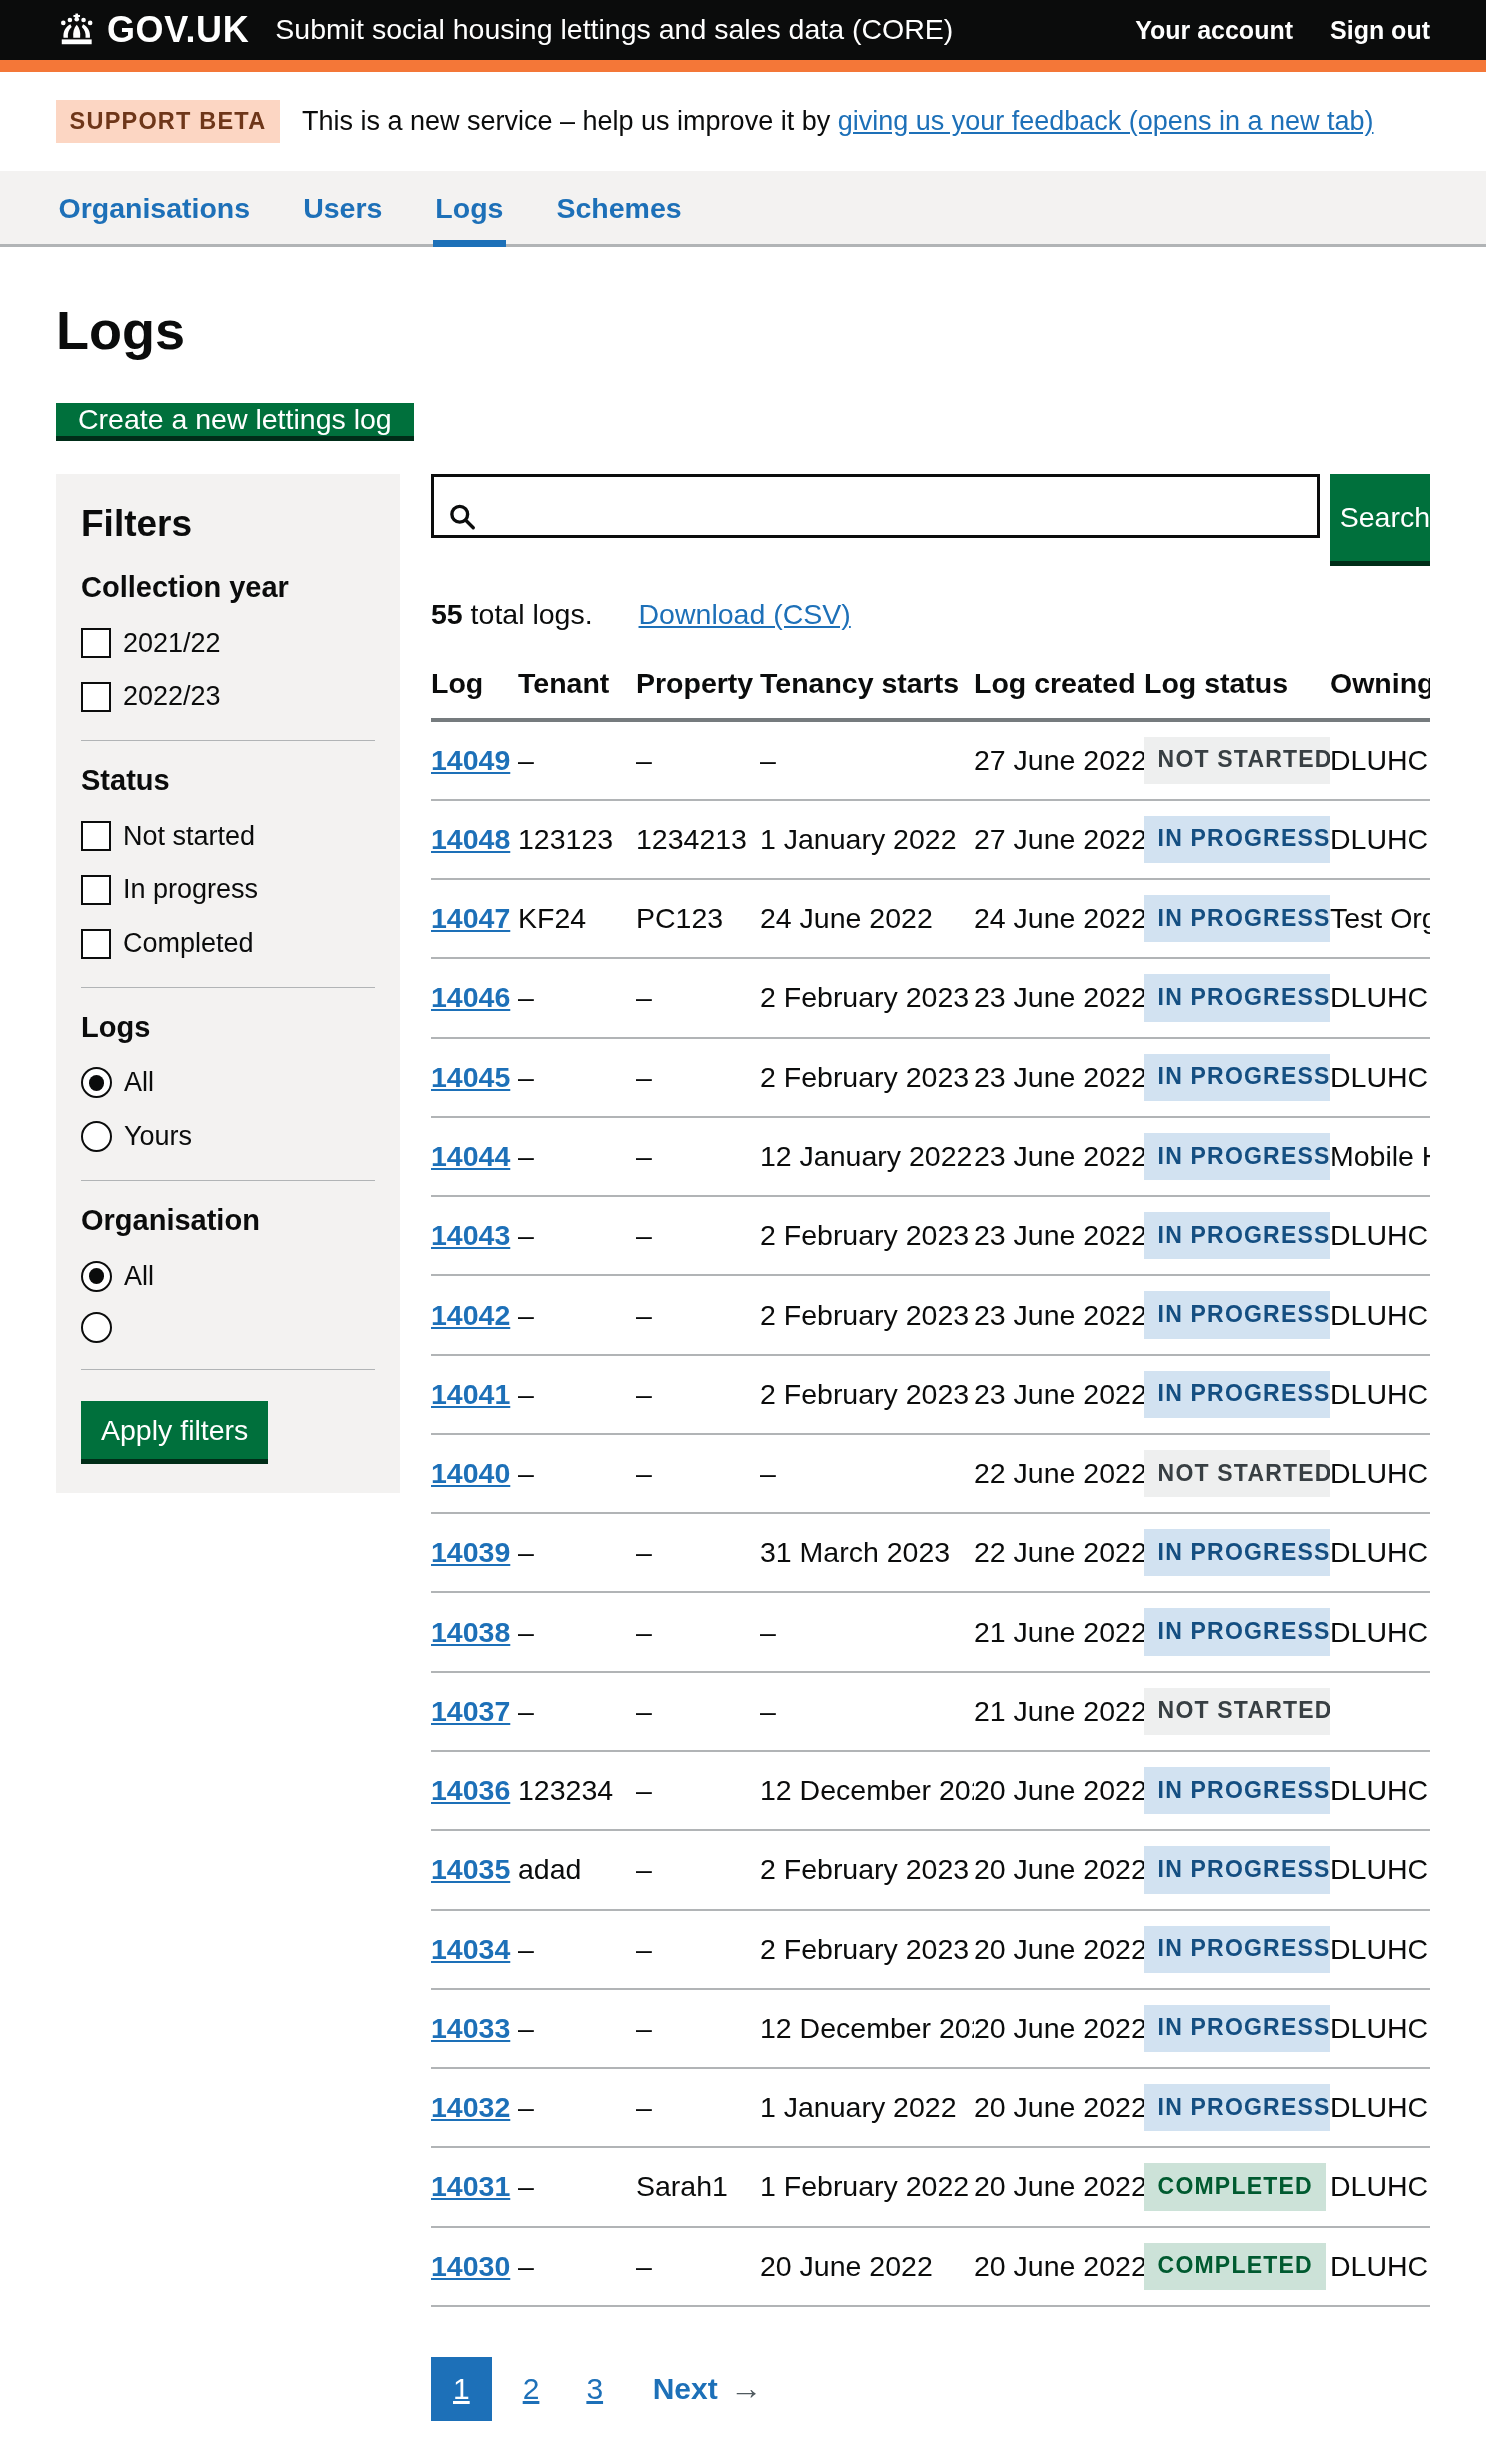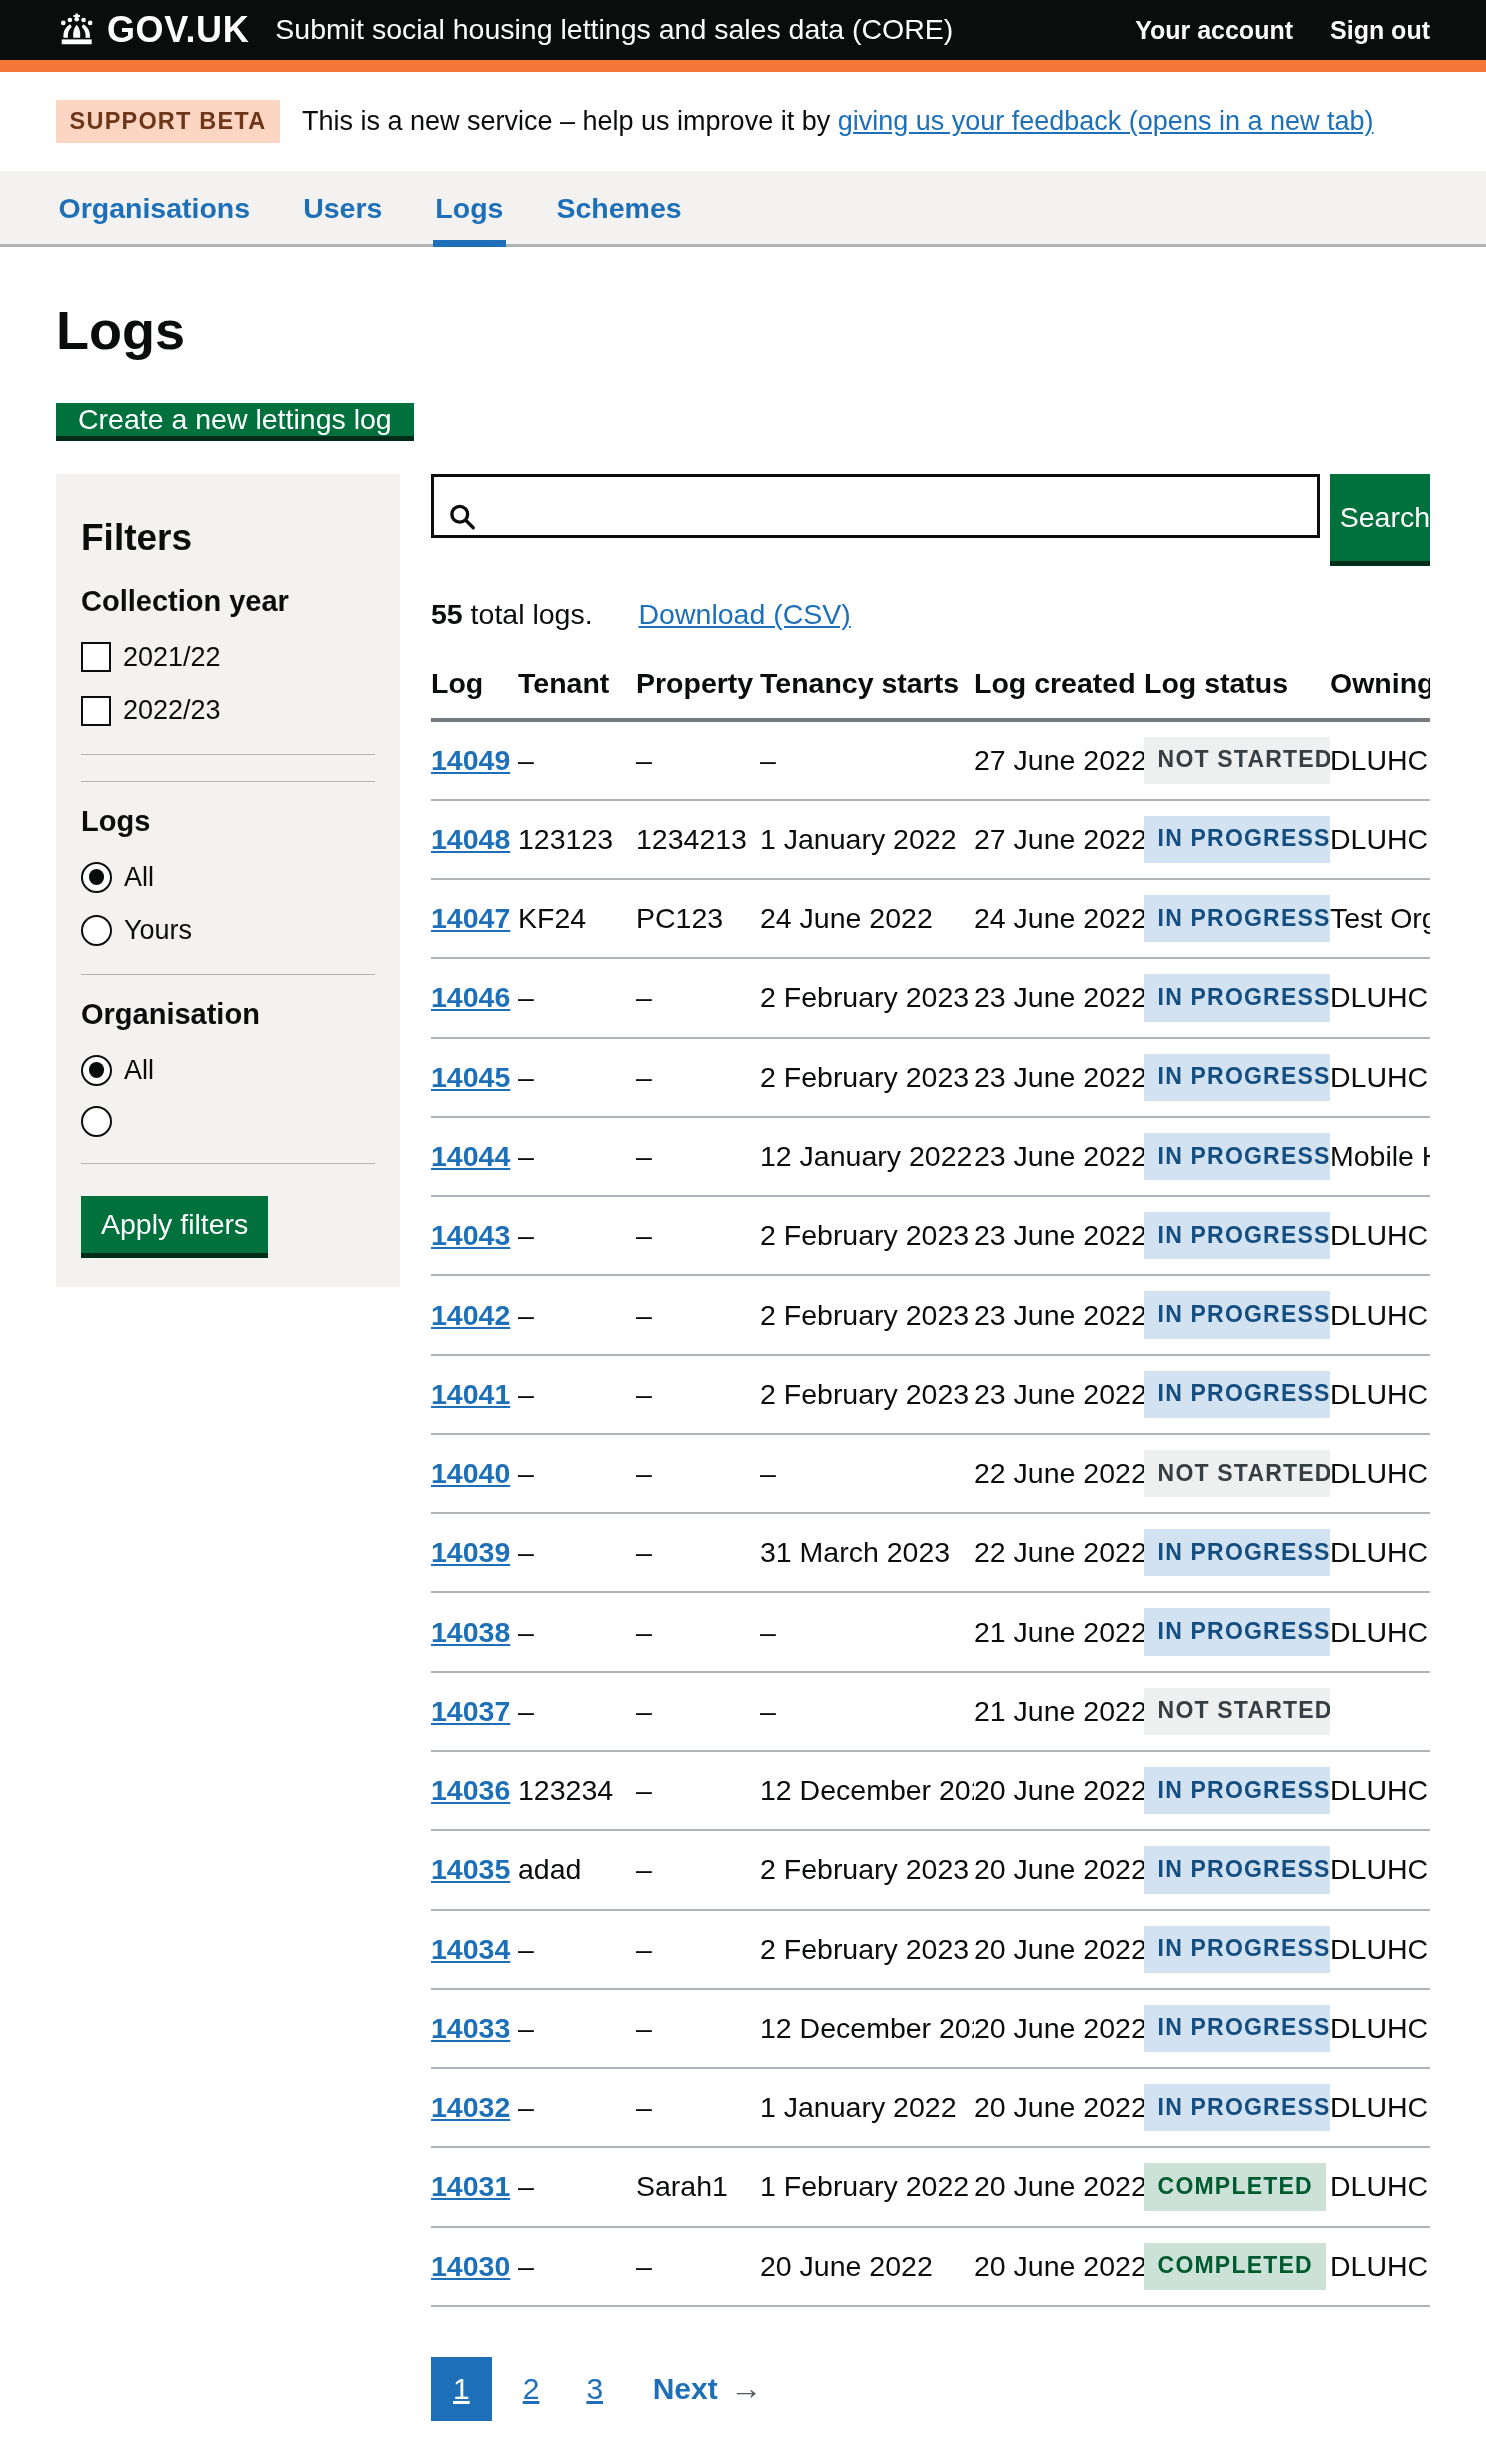--- a/index.html
+++ b/index.html
@@ -33,21 +33,21 @@
   
   .main { padding:0 56px; }
   .page-title { font-size:54px; font-weight:bold; margin-top:48px; }
   .btn-green { display:inline-block; background:#00703c; color:#fff; border:none;
     font-family:inherit; font-size:28.5px; padding:0 22px; box-shadow:0 5px 0 #002d18; cursor:pointer; }
   .create-btn { margin-top:38px; }
 
   .content-row { display:flex; margin-top:38px; align-items:flex-start; }
 
   
-  .filters { width:344px; flex:0 0 344px; background:#f3f2f1; padding:40px 25px 34px; }
+  .filters { width:344px; flex:0 0 344px; background:#f3f2f1; padding:26px 25px 34px; }
   .filters-title { font-size:37px; font-weight:bold; }
   .filter-heading { font-size:29px; font-weight:bold; margin:21px 0 18.6px; }
   .option-row { display:flex; align-items:center; gap:12px; margin-bottom:18.6px; }
   .checkbox { width:30px; height:30px; flex:0 0 30px; border:2.5px solid #0b0c0c; background:#fff; }
   .radio { width:31px; height:31px; flex:0 0 31px; border:2.5px solid #0b0c0c; border-radius:50%; background:#fff; position:relative; }
   .radio.selected::after { content:''; position:absolute; inset:5.6px; background:#0b0c0c; border-radius:50%; }
   .option-label { font-size:27px; }
   .filter-divider { border-top:1.9px solid #b1b4b6; margin:26px 0 6.2px; }
   .apply-btn { margin-top:25px; padding:12.4px 20px; }
 
@@ -144,20 +144,35 @@
             <div class="option-row">
               <span class="checkbox"></span>
               <span class="option-label">2021/22</span>
             </div>
             <div class="option-row">
               <span class="checkbox"></span>
               <span class="option-label">2022/23</span>
             </div>
           </div>
           <div class="filter-divider"></div>
+          <div>
+            <h3 class="filter-heading">Status</h3>
+            <div class="option-row">
+              <span class="checkbox"></span>
+              <span class="option-label">Not started</span>
+            </div>
+            <div class="option-row">
+              <span class="checkbox"></span>
+              <span class="option-label">In progress</span>
+            </div>
+            <div class="option-row">
+              <span class="checkbox"></span>
+              <span class="option-label">Completed</span>
+            </div>
+          </div>
           <div class="filter-divider"></div>
           <div>
             <h3 class="filter-heading">Logs</h3>
             <div class="option-row">
               <span class="radio selected"></span>
               <span class="option-label">All</span>
             </div>
             <div class="option-row">
               <span class="radio"></span>
               <span class="option-label">Yours</span>

